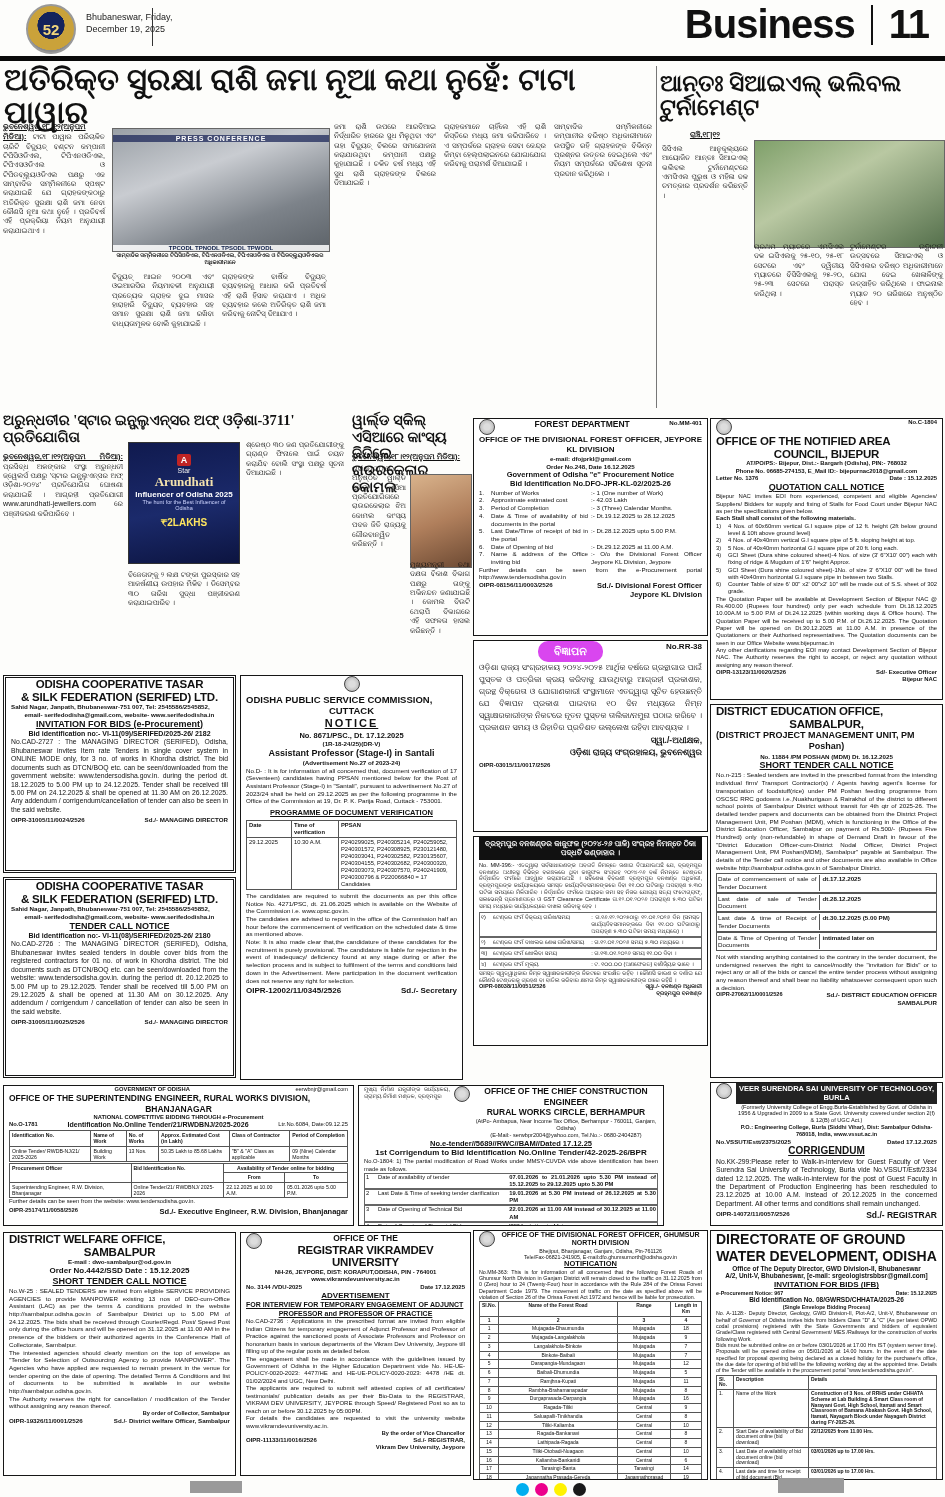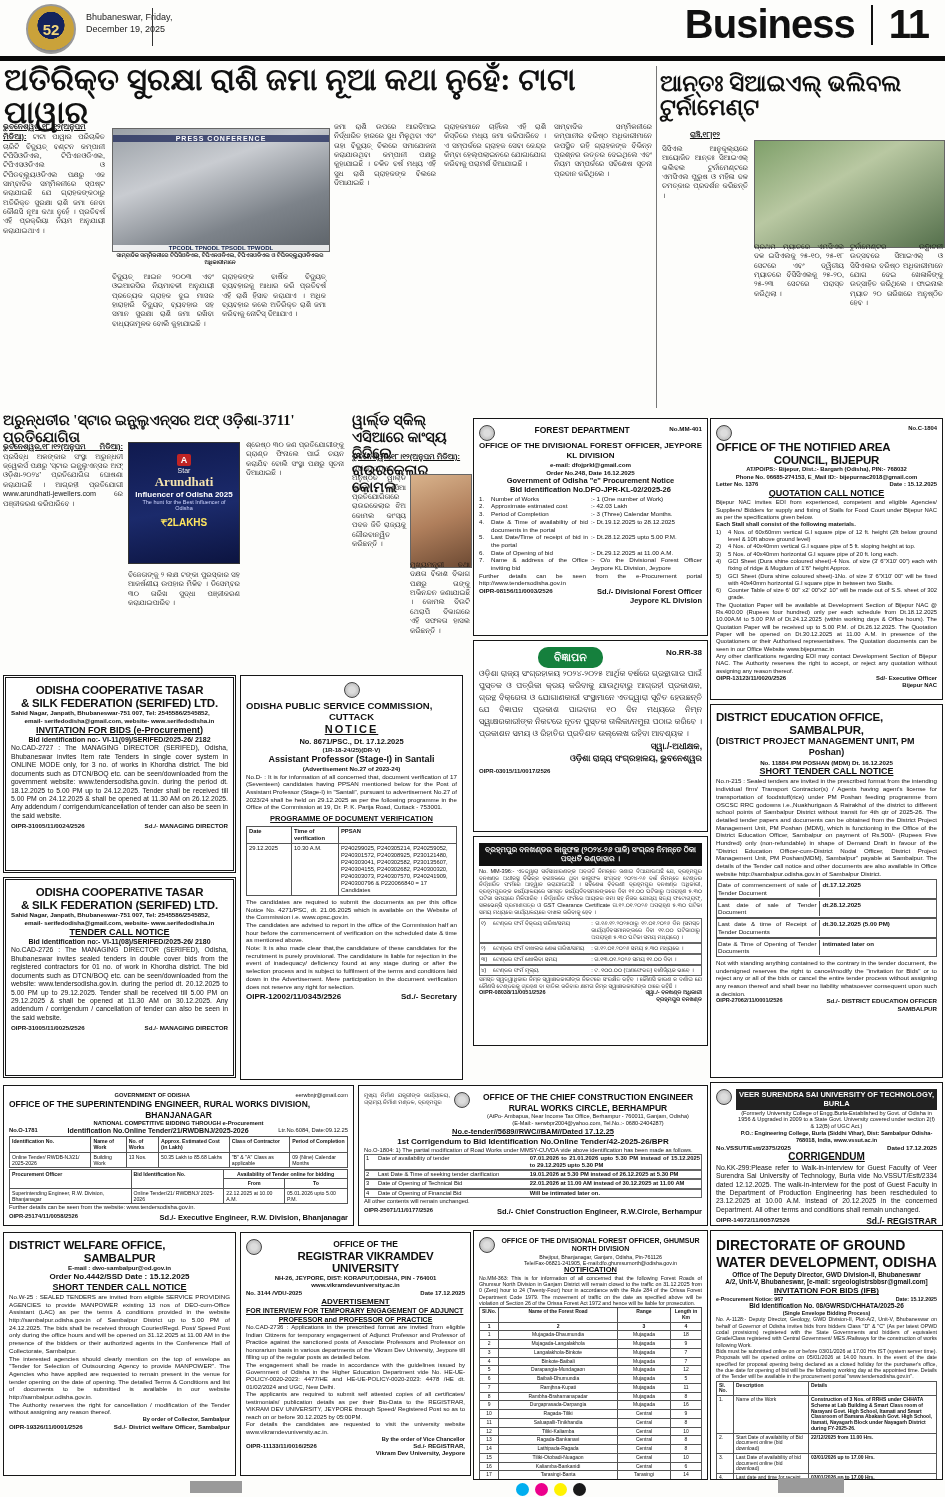--- a/index.html
+++ b/index.html
@@ -25,21 +25,21 @@
   .photo .strip{position:absolute;bottom:0;left:0;right:0;text-align:center;color:#0b1c46;background:rgba(255,255,255,.85);font-size:6px;font-weight:700}
   .photo.green{background:linear-gradient(150deg,#7fa06a 0%,#b9c8a2 40%,#55704c 100%)}
   .photo.warm{background:linear-gradient(160deg,#d9b38c 0%,#b07f5c 50%,#6d4a33 100%)}
   .poster{background:linear-gradient(170deg,#101a4f 0%,#1b2a6b 55%,#0c1440 100%);border:1px solid #333;color:#f6d67c;text-align:center;padding:6px 4px;box-sizing:border-box}
   .poster .badge{display:inline-block;background:#c02424;color:#fff;font-weight:700;font-size:9px;padding:1px 4px;border-radius:2px}
   .poster .brand{font-family:"Liberation Serif",serif;font-size:13px;font-weight:700;color:#f3e2ad}
   .poster .tt{color:#fff;font-size:8px;font-weight:700}
   .poster .tag{color:#cdd4ff;font-size:5.5px}
   .poster .prize{margin-top:6px;color:#ffe65e;font-weight:700;font-size:10px}
   
-  .notice{border:1.6px solid #161616;background:#fff;padding:6px 5px;font-size:6.2px;line-height:1.24;text-align:justify;box-sizing:border-box;overflow:hidden}
+  .notice{border:1.6px solid #161616;background:#fff;padding:0 5px;font-size:6.2px;line-height:1.24;text-align:justify;box-sizing:border-box;overflow:hidden}
   .notice.dbl{border:3px double #161616}
   .nt{font-weight:700;text-align:left;text-align-last:center}
   .big{font-size:11.5px;line-height:1.1;letter-spacing:-.2px}
   .med{font-size:8.5px}
   .sml{font-size:5.6px;line-height:1.22}
   .u{text-decoration:underline}
   .row{display:flex;justify-content:space-between;gap:4px}
   .kv{display:flex;gap:3px}
   .kv .n{width:9px;flex:none}
   .kv .l{flex:1.05}
@@ -96,21 +96,21 @@
 
   <div class="abs" style="left:662px;top:130px;width:281px">
     <div class="dateline" style="text-align:center;width:86px">ରାଞ୍ଚି,୧୮|୧୨</div>
     <div class="photo green abs" style="left:92px;top:0;width:189px;height:106px"></div>
     <div class="odtext abs" style="left:0;top:14px;width:86px;height:260px">ସିସିଏଲ ଆନୁକୂଲ୍ୟରେ ଆୟୋଜିତ ଆନ୍ତଃ ସିଆଇଏଲ୍ ଭଲିବଲ ଟୁର୍ନାମେଣ୍ଟରେ ଏମସିଏଲ ପୁରୁଷ ଓ ମହିଳା ଦଳ ଚମତ୍କାର ପ୍ରଦର୍ଶନ କରିଛନ୍ତି ।</div>
     <div class="odtext abs" style="left:92px;top:112px;width:90px;height:164px">ପ୍ରଥମ ମ୍ୟାଚରେ ଏମସିଏଲ ଦଳ ଇସିଏଲକୁ ୨୫-୧୦, ୨୫-୧୮ ସେଟରେ ଏବଂ ଦ୍ୱିତୀୟ ମ୍ୟାଚରେ ବିସିସିଏଲକୁ ୨୫-୨୦, ୨୫-୨୩ ସେଟରେ ପରାସ୍ତ କରିଥିଲା ।</div>
     <div class="odtext abs" style="left:188px;top:112px;width:93px;height:164px">ଟୁର୍ନାମେଣ୍ଟର ଉଦ୍ଘାଟନୀ ଉତ୍ସବରେ ସିଆଇଏଲ୍ ଓ ସିସିଏଲର ବରିଷ୍ଠ ଅଧିକାରୀମାନେ ଯୋଗ ଦେଇ ଖେଳାଳିଙ୍କୁ ଉତ୍ସାହିତ କରିଥିଲେ । ଫାଇନାଲ ମ୍ୟାଚ ୨୦ ତାରିଖରେ ଅନୁଷ୍ଠିତ ହେବ ।</div>
   </div>
 
   <div class="abs" style="left:3px;top:412px;width:342px;font-size:14.5px;font-weight:700;font-family:'Liberation Serif',serif">ଅରୁନ୍ଧତୀର 'ସ୍ଟାର ଇନ୍ଫ୍ଲୁଏନ୍ସର ଅଫ୍ ଓଡ଼ିଶା-3711' ପ୍ରତିଯୋଗିତା</div>
-  <div class="abs odtext" style="left:3px;top:442px;width:120px;height:228px">
+  <div class="abs odtext" style="left:3px;top:452px;width:120px;height:228px">
     <span class="dateline">ଭୁବନେଶ୍ୱର,୧୮।୧୨(ଅନୁପମ ମିଡିଆ):</span>
     <span>ପ୍ରସିଦ୍ଧ ଅଳଙ୍କାର ସଂସ୍ଥା ଅରୁନ୍ଧତୀ ଜ୍ୱେଲର୍ସ ପକ୍ଷରୁ 'ସ୍ଟାର ଇନ୍ଫ୍ଲୁଏନ୍ସର ଅଫ୍ ଓଡ଼ିଶା-୨୦୨୪' ପ୍ରତିଯୋଗିତା ଘୋଷଣା କରାଯାଇଛି । ଆଗ୍ରହୀ ପ୍ରତିଯୋଗୀ www.arundhati-jewellers.com ରେ ପଞ୍ଜୀକରଣ କରିପାରିବେ ।</span>
   </div>
   <div class="poster abs" style="left:128px;top:442px;width:112px;height:122px">
     <span class="badge">A</span>
     <div style="font-size:7px;color:#eee">Star</div>
     <div class="brand">Arundhati</div>
     <div class="tt">Influencer of Odisha 2025</div>
     <div class="tag">The hunt for the Best Influencer of Odisha</div>
     <div class="prize">₹2LAKHS</div>
@@ -297,21 +297,21 @@
     <div>The candidates are advised to report in the office of the Commission half an hour before the commencement of verification on the scheduled date &amp; time as mentioned above.</div>
     <div>Note: It is also made clear that,the candidature of these candidates for the recruitment is purely provisional. The candidature is liable for rejection in the event of inadequacy/ deficiency found at any stage during or after the selection process and is subject to fulfilment of the terms and conditions laid down in the Advertisement. Mere participation in the document verification does not reserve any right for selection.</div>
     <div class="foot" style="font-size:8px">
         <span>OIPR-12002/11/0345/2526</span>
         <span>Sd./- Secretary</span>
       </div>
   </div>
 
   <div class="notice abs" style="left:473px;top:640px;width:235px;height:192px;font-size:8px;line-height:1.5">
     <div class="row">
-      <span style="flex:1;text-align:center"><span style="display:inline-block;background:#15803d;color:#fff;font-weight:700;font-size:11px;padding:2px 16px;border-radius:10px">ବିଜ୍ଞାପନ</span></span>
+      <span style="flex:1;text-align:center"><span style="display:inline-block;background:#d946ef;color:#fff;font-weight:700;font-size:11px;padding:2px 16px;border-radius:10px">ବିଜ୍ଞାପନ</span></span>
       <b>No.RR-38</b>
     </div>
     <div>ଓଡ଼ିଶା ରାଜ୍ୟ ସଂଗ୍ରହାଳୟ ୨୦୨୪-୨୦୨୫ ଆର୍ଥିକ ବର୍ଷରେ ଗ୍ରନ୍ଥାଗାର ପାଇଁ ପୁସ୍ତକ ଓ ପତ୍ରିକା କ୍ରୟ କରିବାକୁ ଯାଉଥିବାରୁ ଆଗ୍ରହୀ ପ୍ରକାଶକ, ଗ୍ରନ୍ଥ ବିକ୍ରେତା ଓ ଯୋଗାଣକାରୀ ସଂସ୍ଥାମାନେ ଏତଦ୍ଦ୍ୱାରା ସୂଚିତ ହେଉଛନ୍ତି ଯେ ବିଜ୍ଞାପନ ପ୍ରକାଶ ପାଇବାର ୧୦ ଦିନ ମଧ୍ୟରେ ନିମ୍ନ ସ୍ୱାକ୍ଷରକାରୀଙ୍କ ନିକଟରେ ନୂତନ ପୁସ୍ତକ ତାଲିକା/ନମୁନା ପଠାଇ କରିବେ । ପ୍ରକାଶନ ସମୟ ଓ ରିହାତିର ପ୍ରତିଶତ ଉଲ୍ଲେଖ ରହିବା ଆବଶ୍ୟକ ।</div>
     <div class="sign" style="font-size:8.5px"><span>ସ୍ୱା./-ଅଧୀକ୍ଷକ,</span><br><span>ଓଡ଼ିଶା ରାଜ୍ୟ ସଂଗ୍ରହାଳୟ, ଭୁବନେଶ୍ୱର</span></div>
     <b style="font-size:6px">OIPR-03015/11/0017/2526</b>
   </div>
 
   <div class="notice abs" style="left:473px;top:836px;width:235px;height:210px;font-size:5.6px">
     <div class="blackbar">ବ୍ରହ୍ମପୁର ବନଖଣ୍ଡର କାଜୁଫଳ (୨୦୨୪-୨୬ ପାଳି) ସଂଗ୍ରହ ନିମନ୍ତେ ଠିକା ପଦ୍ଧତି ଭଣ୍ଡାହାର ।</div>
     <div style="margin-top:2px">No. MM-396:- ଏତଦ୍ଦ୍ୱାରା ସର୍ବସାଧାରଣଙ୍କ ଅବଗତି ନିମନ୍ତେ ଜଣାଇ ଦିଆଯାଉଅଛି ଯେ, ବ୍ରହ୍ମପୁର ବନଖଣ୍ଡ ଅଧୀନସ୍ଥ ବିଭିନ୍ନ ବନାଞ୍ଚଳରେ ଥିବା କାଜୁଫଳ ସଂଗ୍ରହ ୨୦୨୪-୨୬ ବର୍ଷ ନିମନ୍ତେ ଟେଣ୍ଡର ନିର୍ଦ୍ଧାରିତ ଫର୍ମରେ ଆହ୍ୱାନ କରାଯାଉଅଛି । ସବିଶେଷ ବିବରଣୀ ବ୍ରହ୍ମପୁର ବନଖଣ୍ଡ ଅଧିକାରୀ, ବ୍ରହ୍ମପୁରଙ୍କ କାର୍ଯ୍ୟାଳୟରେ ସମସ୍ତ କାର୍ଯ୍ୟଦିବସମାନଙ୍କରେ ଦିବା ୧୧.୦୦ ଘଟିକାରୁ ଅପରାହ୍ଣ ୫.୩୦ ଘଟିକା ସମୟରେ ମିଳିପାରିବ । ନିର୍ଦ୍ଧାରିତ ଫର୍ମରେ ଆୟକର ଜମା ସହ ନିଜର ଯୋଗ୍ୟ ସତ୍ୟ ଫଟୋଗ୍ରାଫ୍, ସଲଭେନ୍ସି ପ୍ରମାଣପତ୍ର ଓ GST Clearance Certificate ତା.୧୨.୦୧.୨୦୨୬ ଅପରାହ୍ଣ ୫.୩୦ ଘଟିକା ସମୟ ମଧ୍ୟରେ କାର୍ଯ୍ୟାଳୟରେ ଦାଖଲ କରିବାକୁ ହେବ ।</div>
@@ -436,21 +436,21 @@
       </tr>
     </tbody>
       </table>
     <div>Further details can be seen from the website: www.tendersodisha.gov.in.</div>
     <div class="foot">
         <span>OIPR-25174/11/0058/2526</span>
         <span style="font-size:7.5px">Sd./- Executive Engineer, R.W. Division, Bhanjanagar</span>
       </div>
   </div>
 
-  <div class="notice abs" style="left:358px;top:1085px;width:350px;height:141px;font-size:5.8px">
+  <div class="notice abs" style="left:358px;top:1085px;width:306px;height:141px;font-size:5.8px">
     <div class="row">
       <span style="width:86px" class="sml">ମୁଖ୍ୟ ନିର୍ମାଣ ଯନ୍ତ୍ରୀଙ୍କ କାର୍ଯ୍ୟାଳୟ, ଗ୍ରାମ୍ୟ ନିର୍ମାଣ ମଣ୍ଡଳ, ବ୍ରହ୍ମପୁର</span>
       <span class="emblem"></span>
       <span style="flex:1;text-align:center">
         <b class="med">OFFICE OF THE CHIEF CONSTRUCTION ENGINEER</b><br>
         <b class="med">RURAL WORKS CIRCLE, BERHAMPUR</b><br>
         <span class="sml">(AtPo- Ambapua, Near Income Tax Office, Berhampur - 760011, Ganjam, Odisha)</span><br>
         <span class="sml">(E-Mail:- serwbpr2004@yahoo.com, Tel.No.:- 0680-2404287)</span>
       </span>
     </div>

